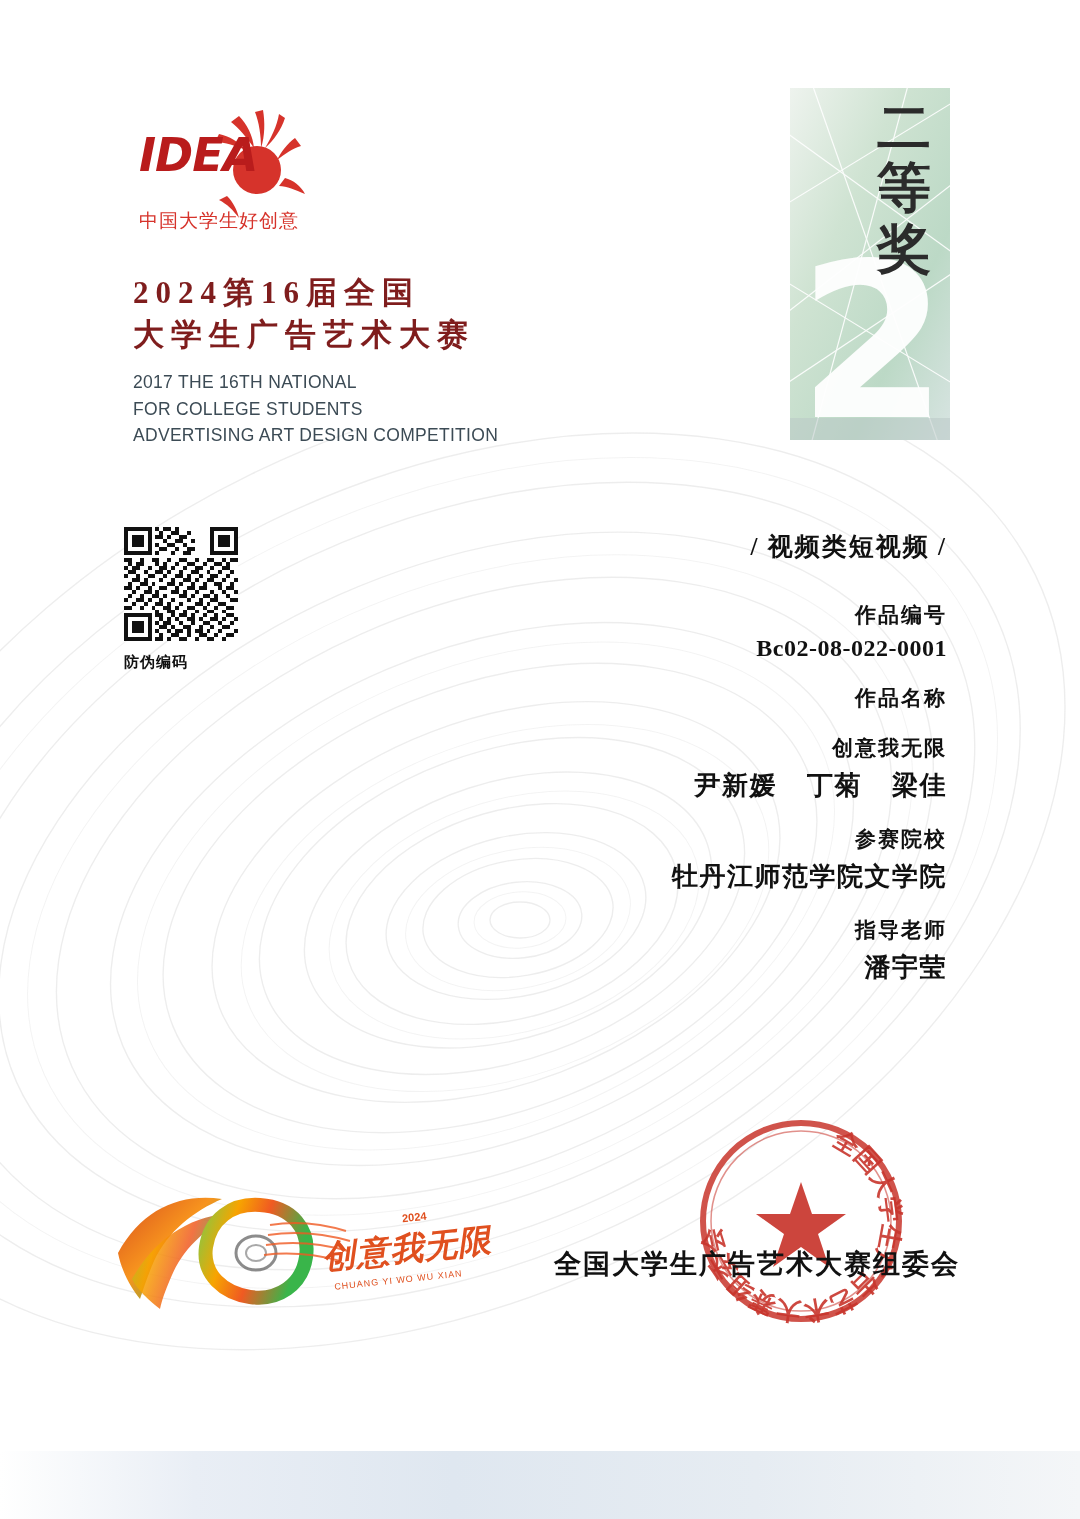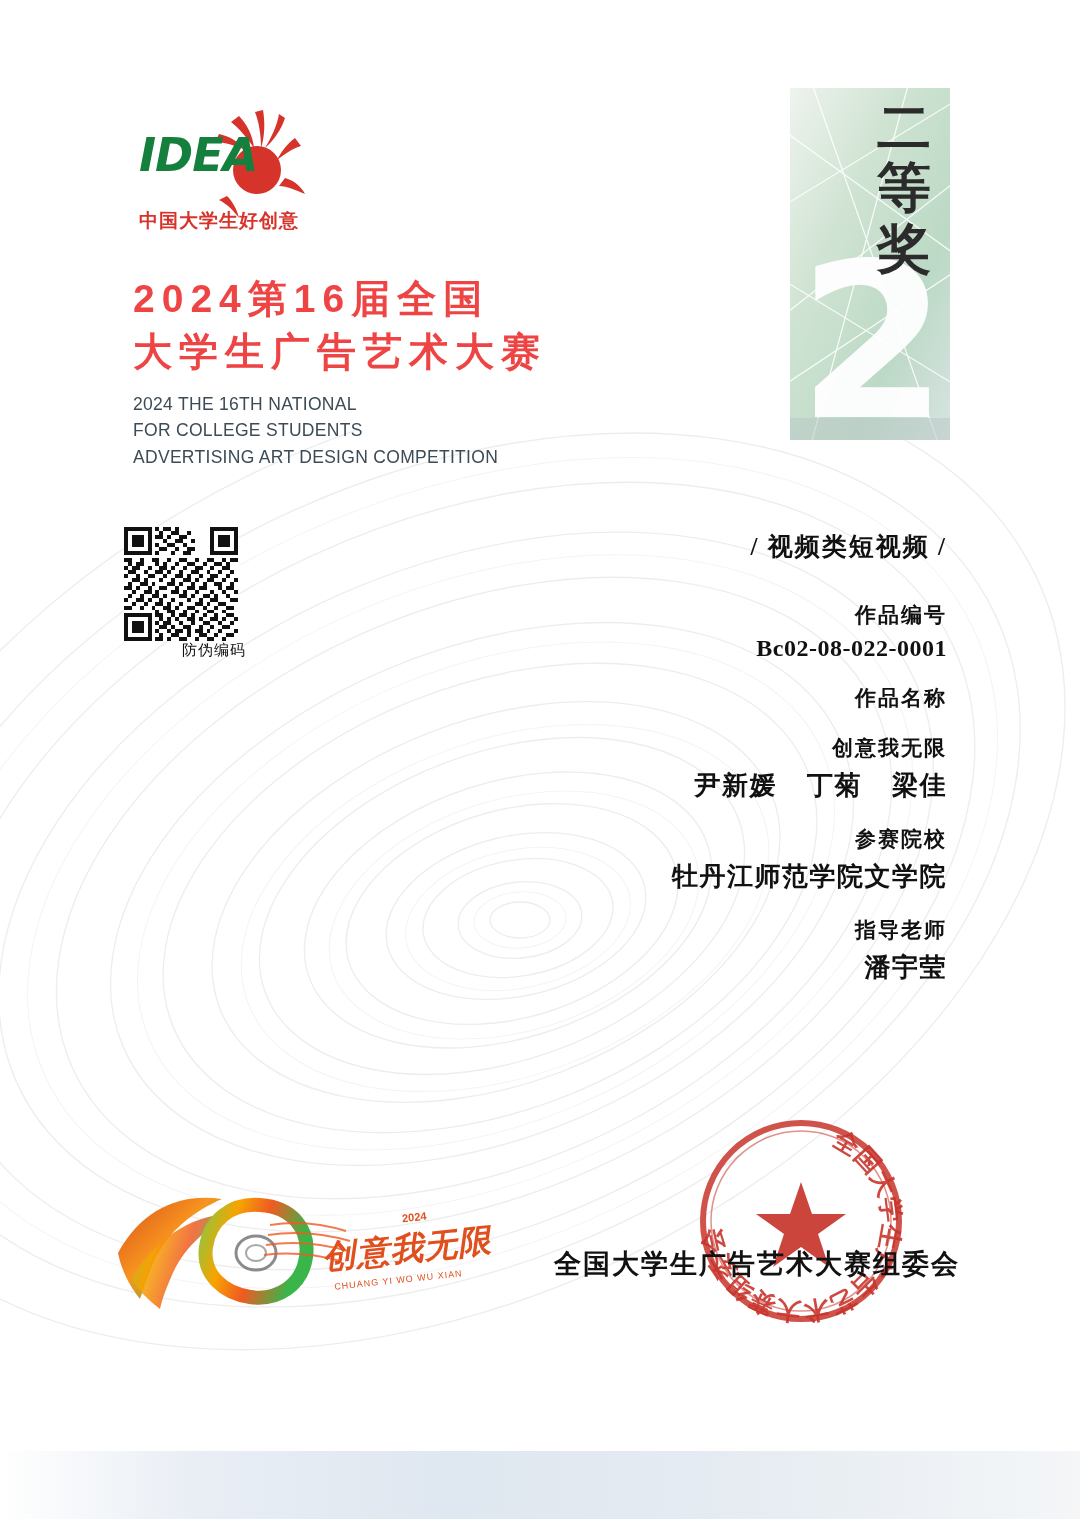--- a/index.html
+++ b/index.html
@@ -47,46 +47,46 @@
   }
   .idea-word {
     position: absolute;
     left: 4px;
     top: 24px;
     font-family: "DejaVu Sans", sans-serif;
     font-weight: 700;
     font-style: italic;
     font-size: 46px;
     letter-spacing: -1px;
-    color: #15803d;
+    color: #b91c1c;
     line-height: 1;
   }
   .idea-sub {
     position: absolute;
     left: 4px;
     top: 100px;
     font-size: 19px;
     letter-spacing: 1px;
     color: #d6332b;
-    font-weight: 700;
+    font-weight: 400;
   }
 
   
   .title-block {
     position: absolute;
     left: 133px;
     top: 272px;
     width: 520px;
   }
   .title-cn1, .title-cn2 {
-    font-family: Liberation Sans, sans-serif;
-    font-weight: 700;
-    font-size: 39px;
+    font-family: Liberation Serif, serif;
+    font-weight: 700;
+    font-size: 31px;
     letter-spacing: 7px;
-    color: #ef4444;
+    color: #7f1d1d;
     line-height: 1.37;
     white-space: nowrap;
   }
   .title-en {
     margin-top: 12px;
     font-size: 17.5px;
     line-height: 1.52;
     letter-spacing: 0.3px;
     color: #3c4b55;
     font-weight: 400;
@@ -132,25 +132,26 @@
     left: 124px;
     top: 527px;
     width: 122px;
   }
   .qr-code {
     width: 114px;
     height: 114px;
     display: block;
   }
   .qr-label {
+    margin-top: 12px;
     font-size: 15px;
     color: #111;
     letter-spacing: 1px;
-    text-align: right;
-    font-weight: 400;
+    text-align: left;
+    font-weight: 700;
   }
 
   
   .info-block {
     position: absolute;
     right: 133px;
     top: 530px;
     width: 520px;
     text-align: right;
     font-family: "Liberation Serif", serif;
@@ -315,21 +316,21 @@
       </g>
     </svg>
     <div class="idea-word">IDEA</div>
     <div class="idea-sub">中国大学生好创意</div>
   </div>
 
   <div class="title-block">
     <div class="title-cn1">2024第16届全国</div>
     <div class="title-cn2">大学生广告艺术大赛</div>
     <div class="title-en">
-      <div>2024 THE 16TH NATIONAL</div>
+      <div>2017 THE 16TH NATIONAL</div>
       <div>FOR COLLEGE STUDENTS</div>
       <div>ADVERTISING ART DESIGN COMPETITION</div>
     </div>
   </div>
 
   <div class="award-ribbon">
     <svg width="160" height="352" viewBox="0 0 160 352">
       <defs>
         <linearGradient id="ribGrad" x1="0" y1="0" x2="1" y2="1">
           <stop offset="0%" stop-color="#eef3ee"></stop>

